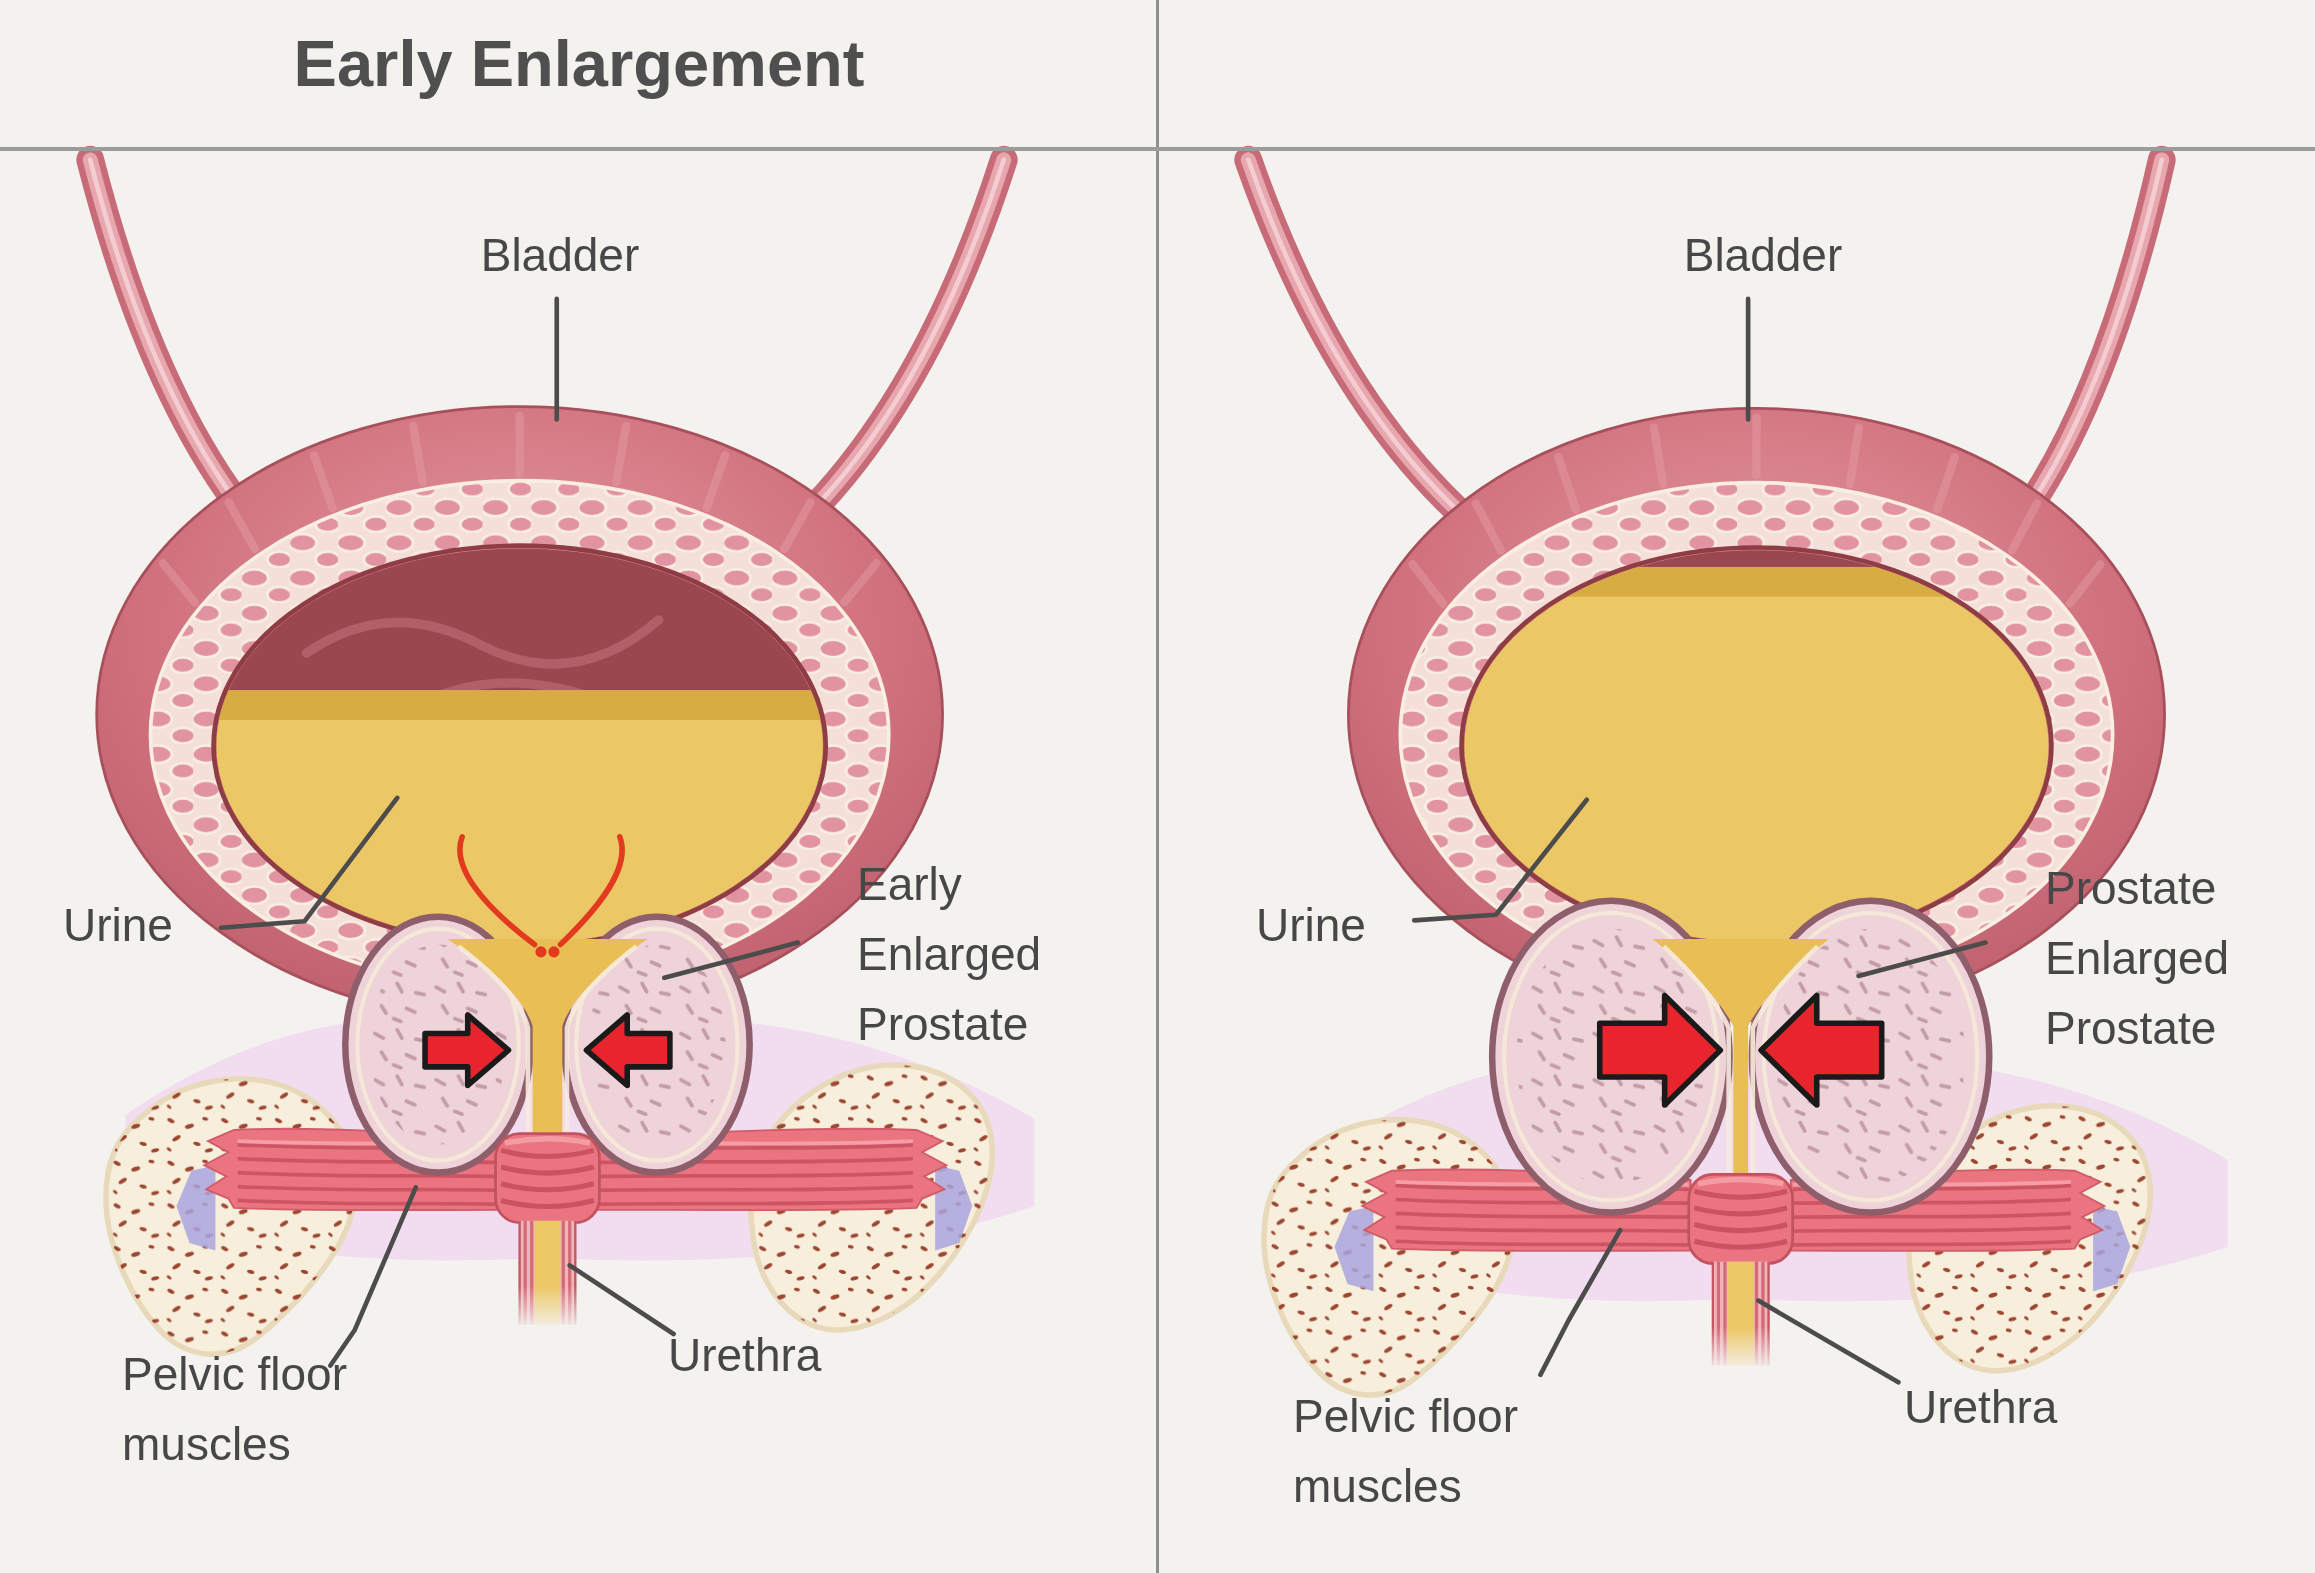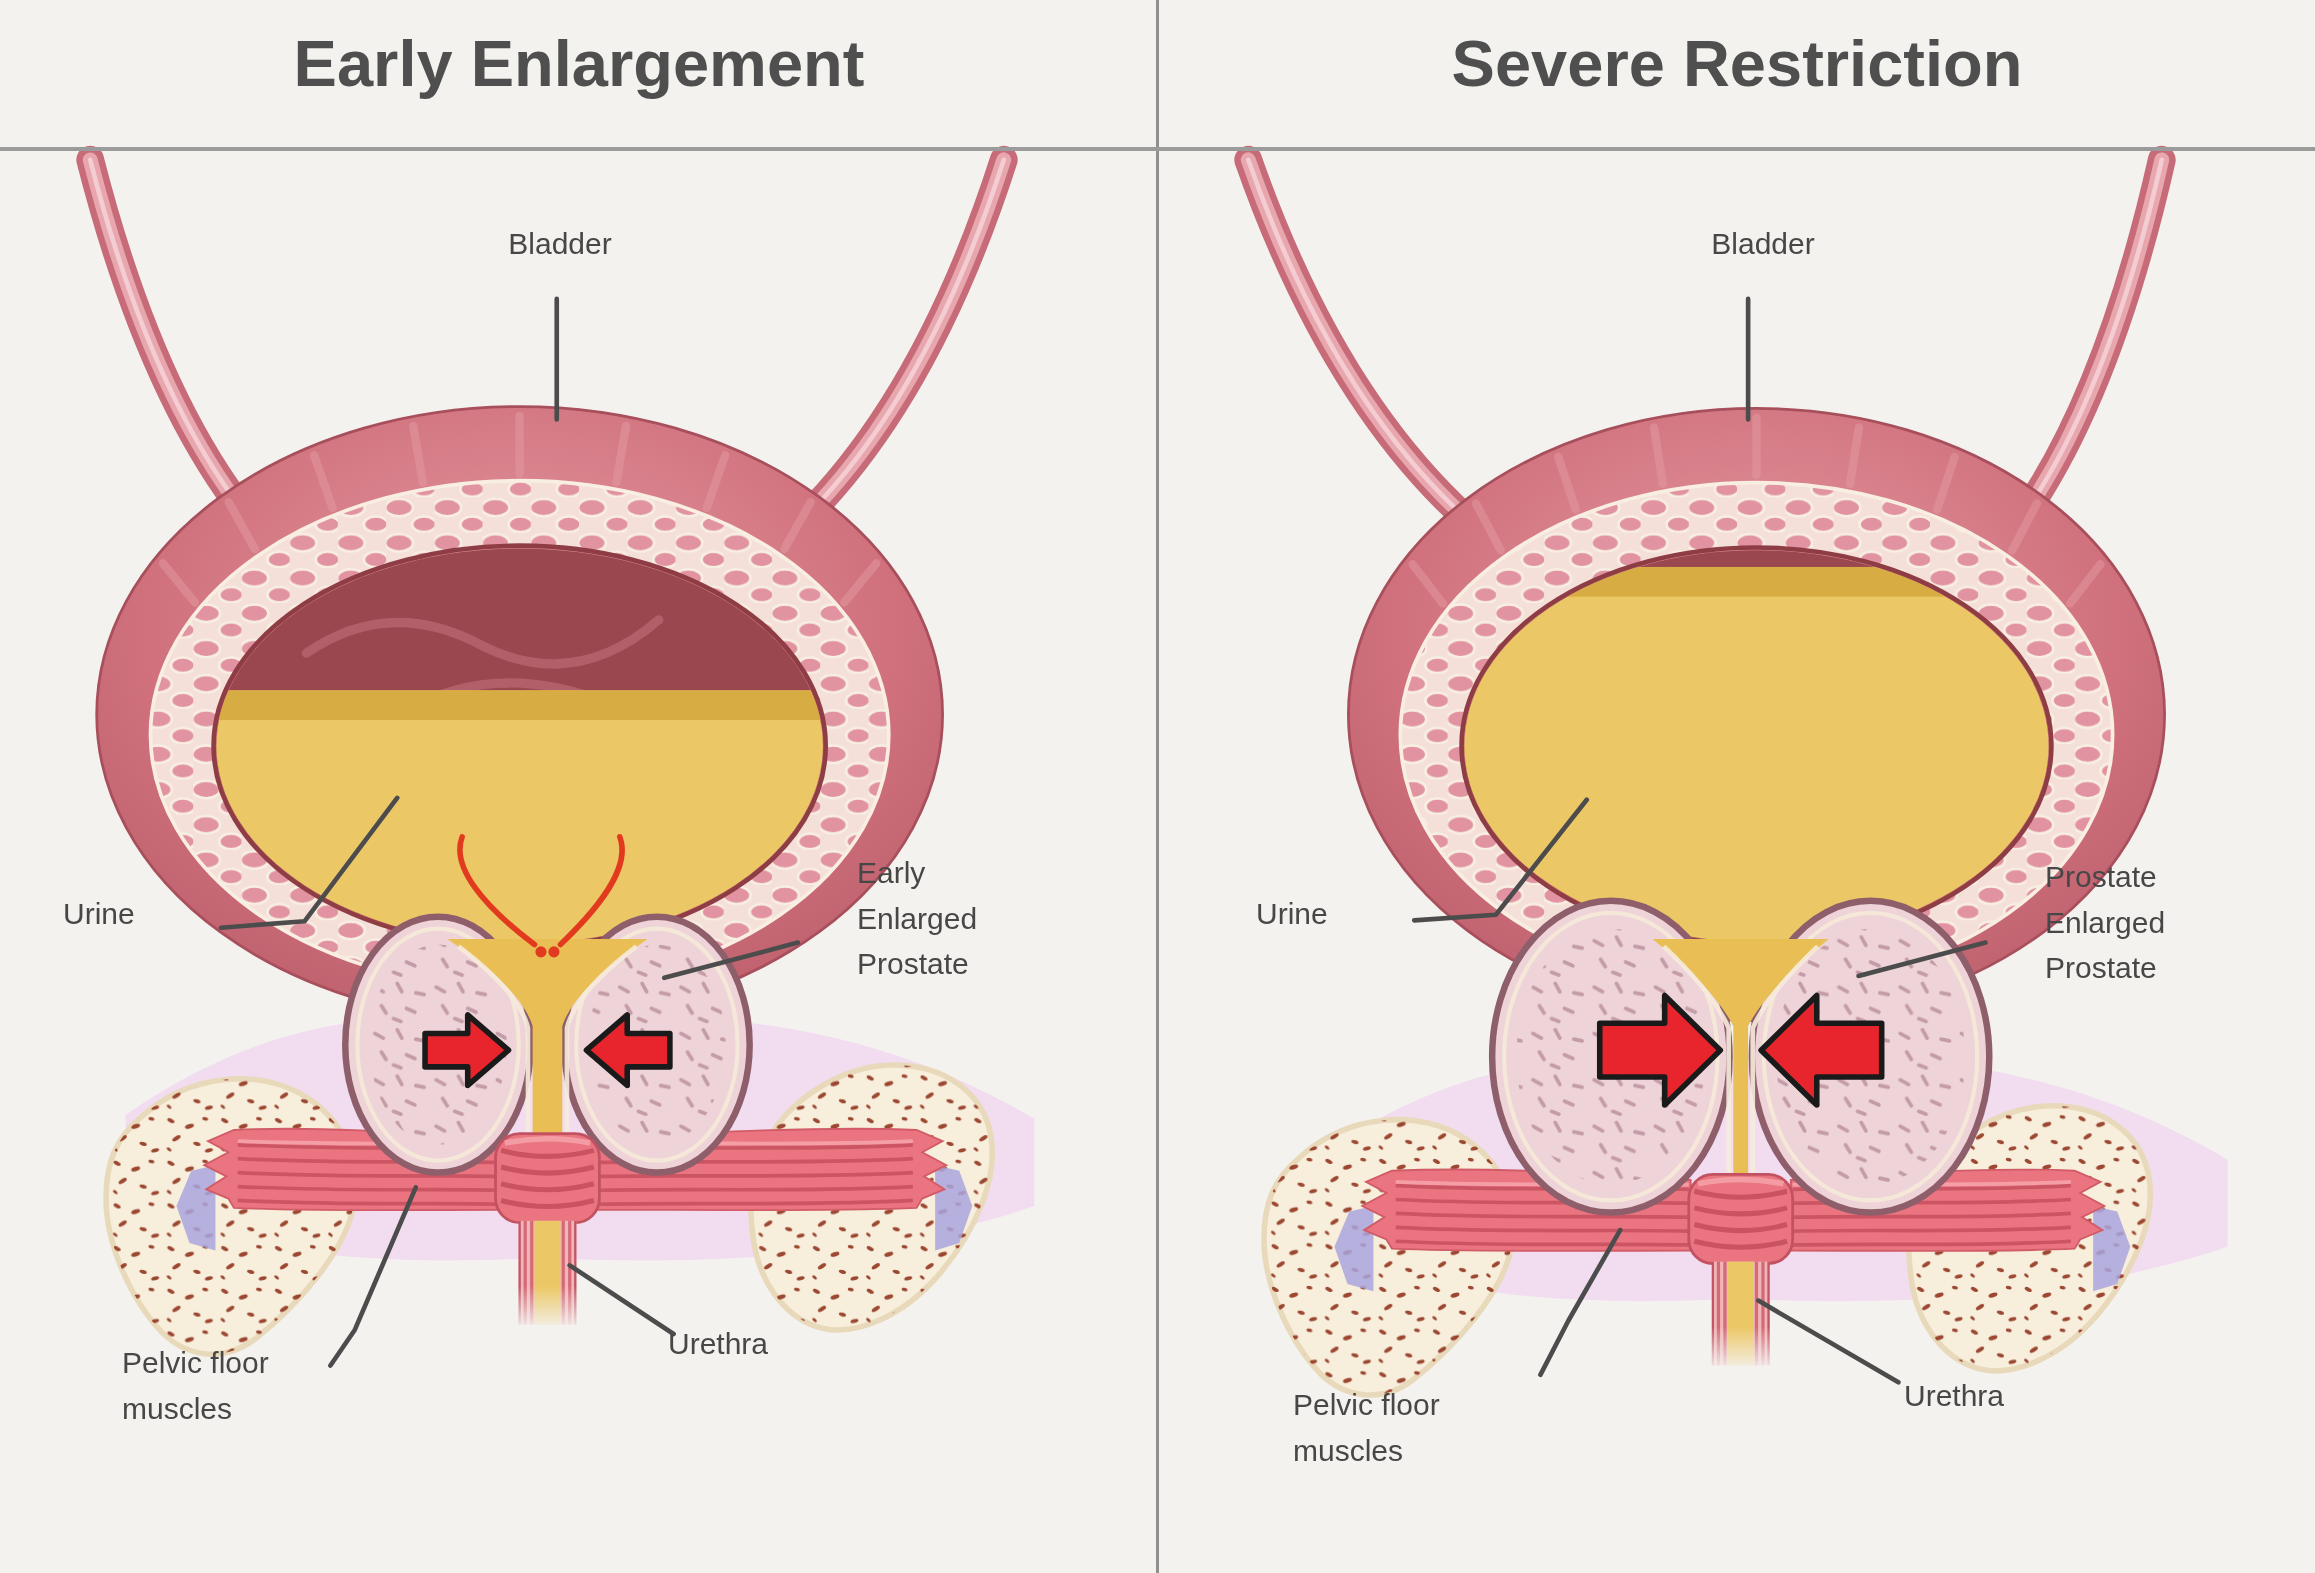--- a/index.html
+++ b/index.html
@@ -4,21 +4,21 @@
 <style>
   html,body{margin:0;padding:0}
   body{width:2315px;height:1573px;background:var(--background,#f4f2ef);
        font-family:"Liberation Sans",sans-serif;position:relative;overflow:hidden}
   .panel{position:absolute;top:4px;width:1158px;height:1573px}
   #p0{left:0}
   #p1{left:1158px}
   .panel svg{position:absolute;left:0;top:0}
   .ptitle{position:absolute;top:22px;left:0;width:100%;text-align:center;
           font-weight:bold;font-size:65px;color:var(--title-text,#4f4f4f)}
-  .lbl{position:absolute;font-size:30px;line-height:1.52;color:var(--label-text,#474747);white-space:nowrap}
+  .lbl{position:absolute;font-size:46px;line-height:1.52;color:var(--label-text,#474747);white-space:nowrap}
   #p0 .lb-bladder{left:560px;top:217px;transform:translateX(-50%)}
   #p0 .lb-urine{left:63px;top:887px}
   #p0 .lb-prostate{left:857px;top:846px}
   #p0 .lb-pelvic{left:122px;top:1336px}
   #p0 .lb-urethra{left:668px;top:1317px}
   #p1 .lb-bladder{left:605px;top:217px;transform:translateX(-50%)}
   #p1 .lb-urine{left:98px;top:887px}
   #p1 .lb-prostate{left:887px;top:850px}
   #p1 .lb-pelvic{left:135px;top:1378px}
   #p1 .lb-urethra{left:746px;top:1369px}
@@ -346,21 +346,20 @@
     </g>
   </g>
       <g>
         <polyline points="636,318 636,448" fill="none" stroke="#4c4c4c" stroke-width="5" stroke-linecap="round" stroke-linejoin="round"></polyline>
         <polyline points="276,988 364,982 462,858" fill="none" stroke="#4c4c4c" stroke-width="5" stroke-linecap="round" stroke-linejoin="round"></polyline>
         <polyline points="755,1048 892,1012" fill="none" stroke="#4c4c4c" stroke-width="5" stroke-linecap="round" stroke-linejoin="round"></polyline>
         <polyline points="498,1322 442,1420 412,1478" fill="none" stroke="#4c4c4c" stroke-width="5" stroke-linecap="round" stroke-linejoin="round"></polyline>
         <polyline points="647,1398 798,1486" fill="none" stroke="#4c4c4c" stroke-width="5" stroke-linecap="round" stroke-linejoin="round"></polyline>
       </g>
     </svg>
-  <div class="ptitle">Severe Restriction</div>
   <div class="lbl lb-bladder">Bladder</div>
   <div class="lbl lb-urine">Urine</div>
   <div class="lbl lb-prostate">
     <div>Prostate</div>
     <div>Enlarged</div>
     <div>Prostate</div>
   </div>
   <div class="lbl lb-pelvic">
     <div>Pelvic floor</div>
     <div>muscles</div>

